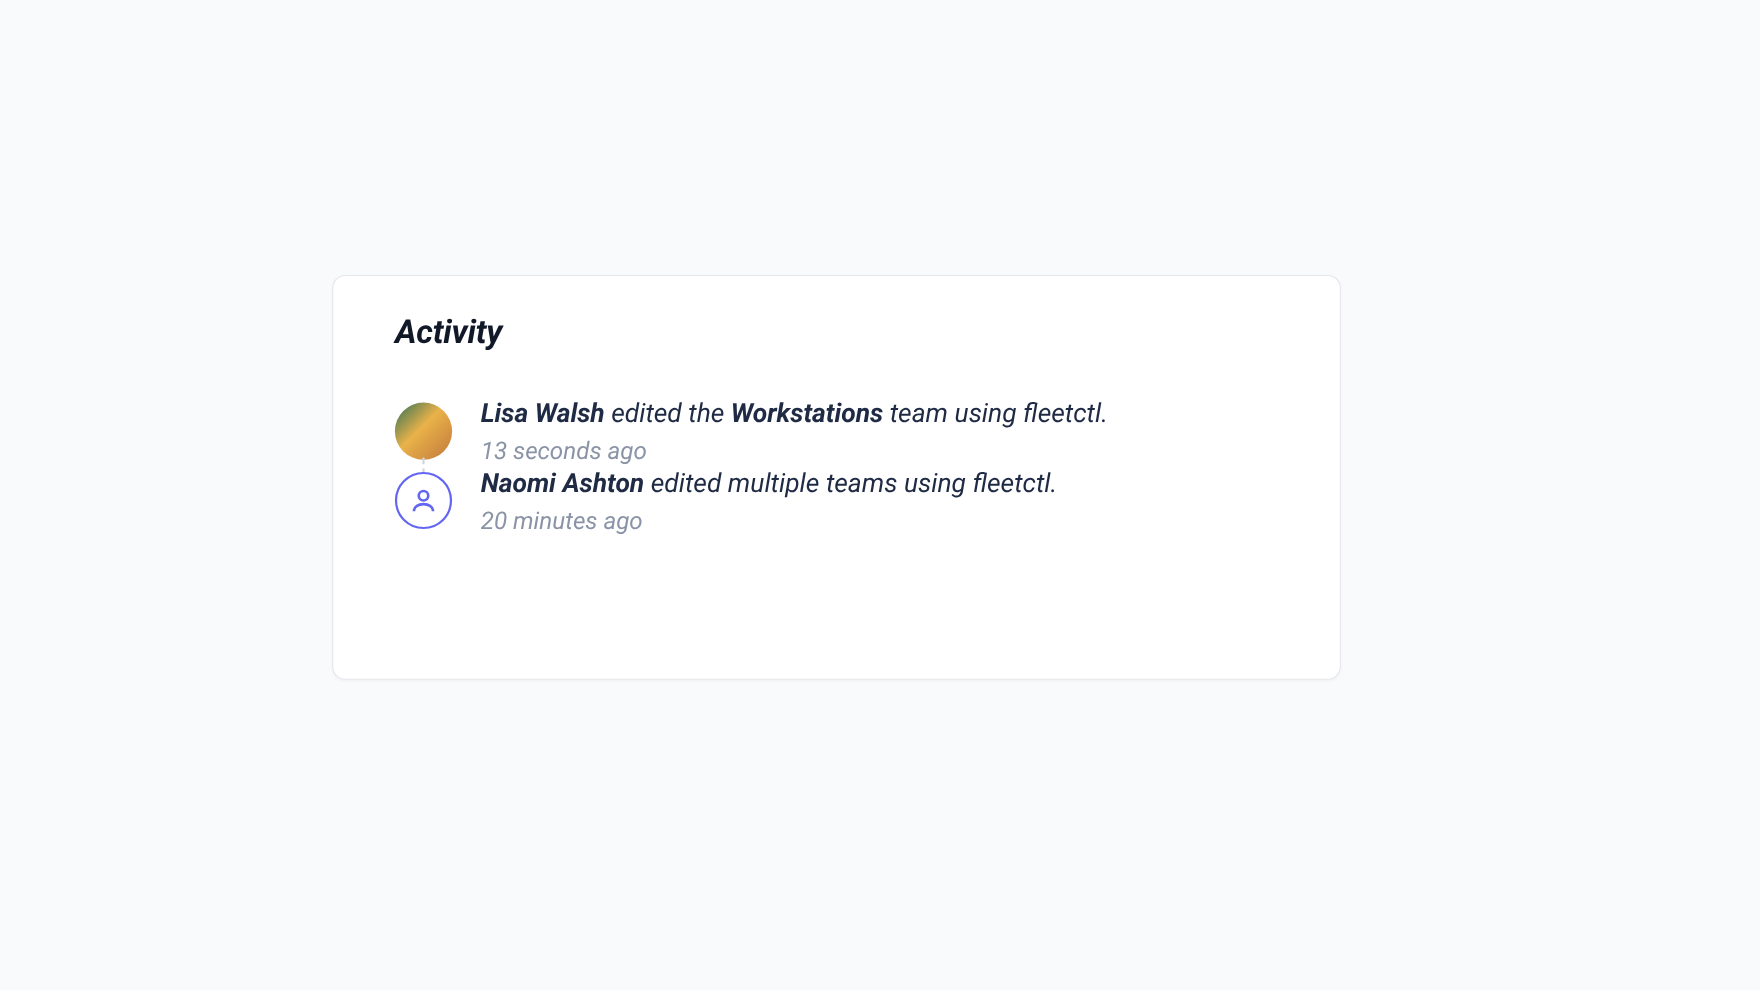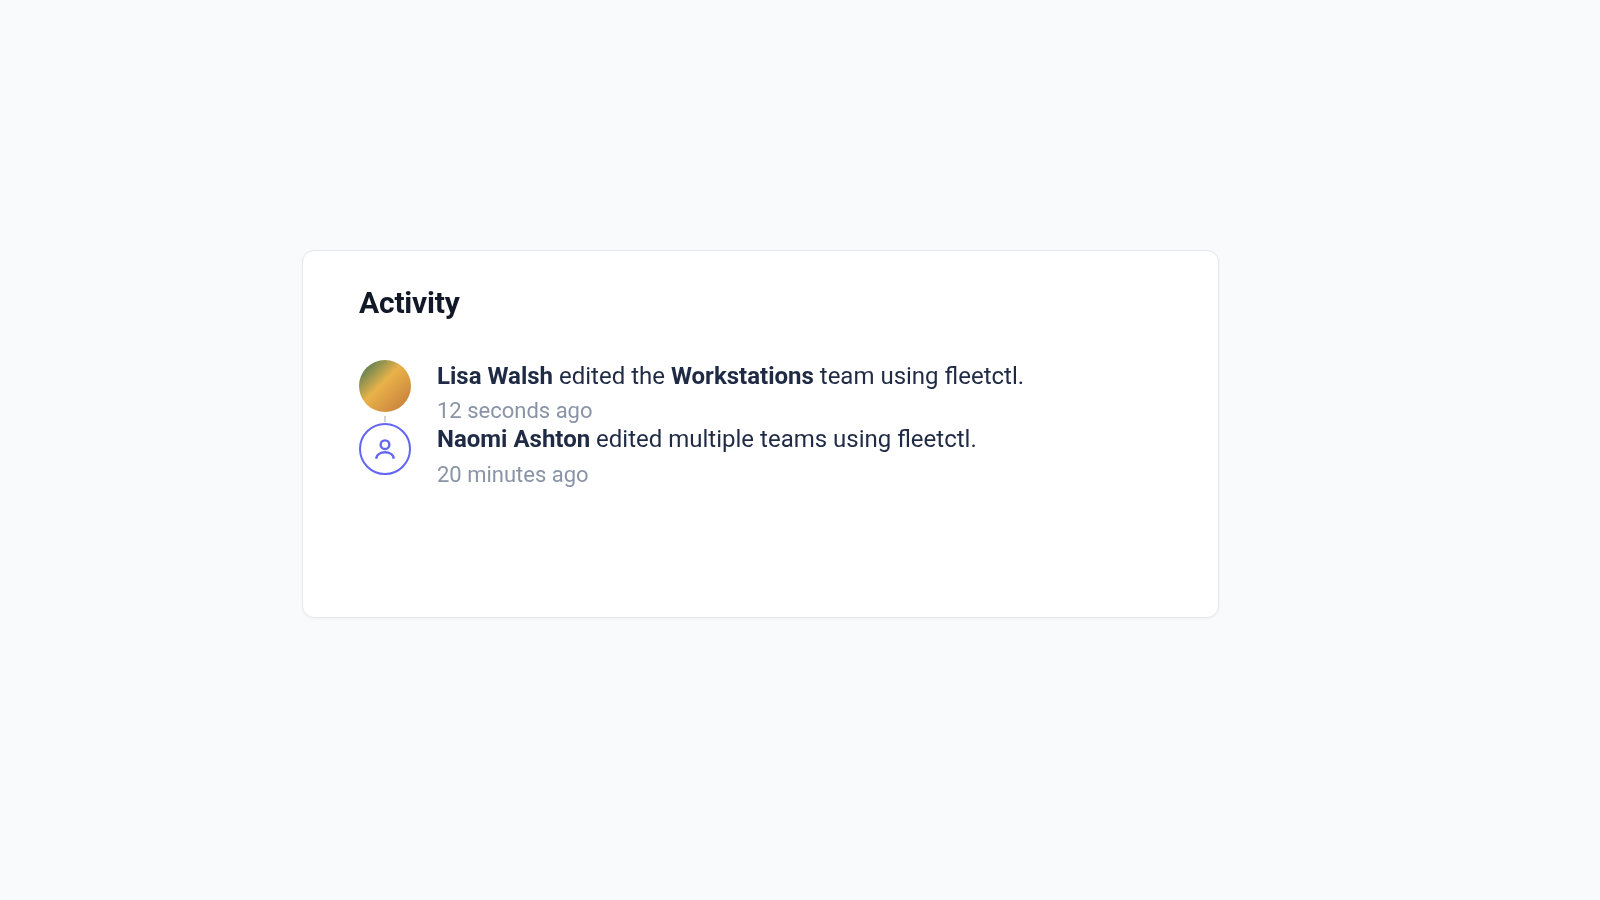--- a/index.html
+++ b/index.html
@@ -6,30 +6,31 @@
   .card{
     position:absolute;
     left:302px; top:250px;
     width:917px; height:368px;
     background:#FFFFFF;
     border:1px solid #E5E7EB;
     border-radius:12px;
     box-shadow:0 1px 3px rgba(0,0,0,0.04);
     padding:34px 63px 40px 56px;
     box-sizing:border-box;
+    font-style:italic;
   }
   .card-title{
     font-size:30px;
     font-weight:700;
     color:#111827;
     margin:0 0 40px 0;
     letter-spacing:-0.2px;
   }
   .feed{position:relative;}
-  .row{display:flex;align-items:flex-start;position:relative;}
+  .row{display:flex;align-items:center;position:relative;}
   .row + .row{}
   .avatar-col{width:78px;flex:0 0 78px;display:flex;justify-content:flex-start;}
   .avatar{
     width:52px;height:52px;border-radius:50%;
     background:linear-gradient(135deg,#2E6F55 0%, #E9B24A 45%, #C1773A 100%);
     flex:none;
   }
   .avatar-icon{
     width:52px;height:52px;border-radius:50%;
     border:2.5px solid #6366F1;
@@ -69,21 +70,21 @@
 
     <div class="row">
       <div class="connector"></div>
       <div class="avatar-col">
         <div class="avatar"></div>
       </div>
       <div class="text-col">
         <div class="line">
           <b>Lisa Walsh</b><span> edited the </span><b>Workstations</b><span> team using fleetctl.</span>
         </div>
-        <div class="time">12 seconds ago</div>
+        <div class="time">13 seconds ago</div>
       </div>
     </div>
 
     <div class="row">
       <div class="avatar-col">
         <div class="avatar-icon">
           <svg viewBox="0 0 24 24">
             <circle cx="12" cy="8" r="4"></circle>
             <path d="M4 21c0-4 4-6 8-6s8 2 8 6"></path>
           </svg>

